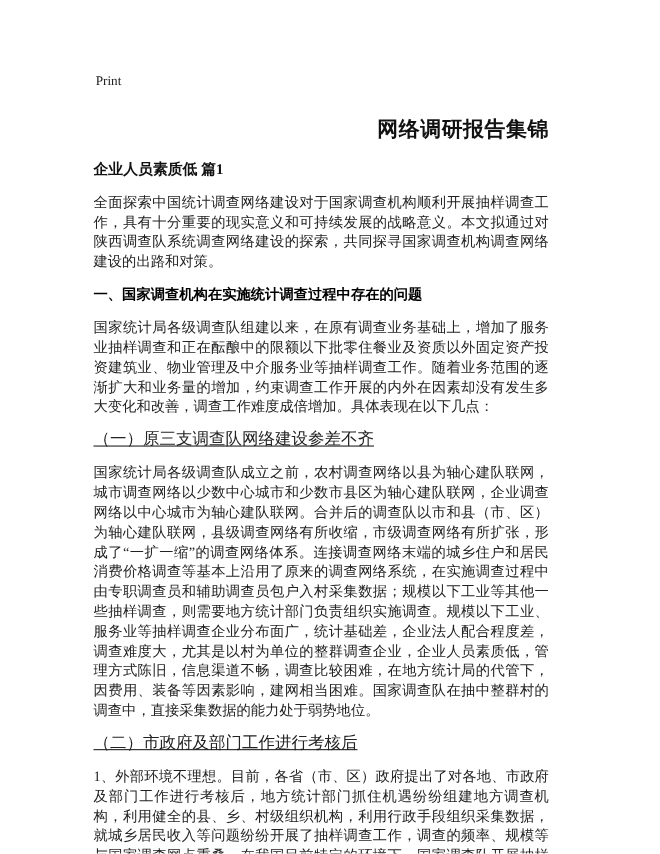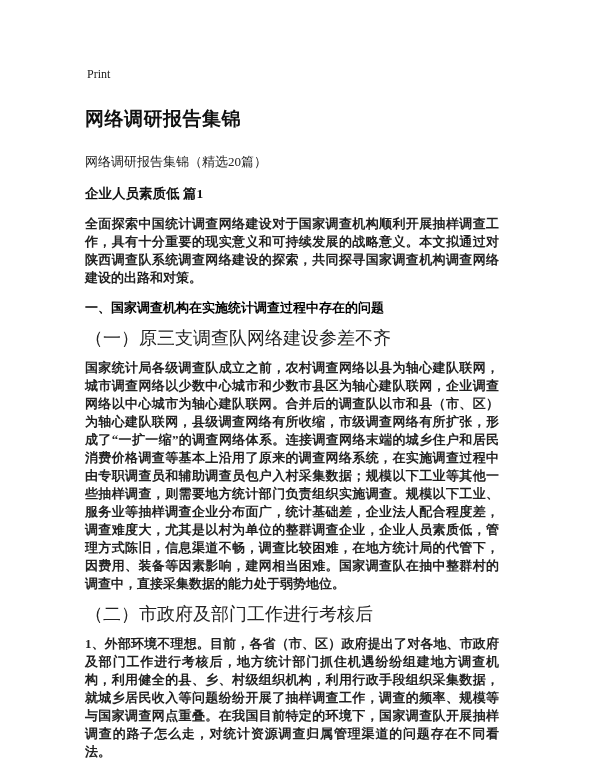--- a/index.html
+++ b/index.html
@@ -17,21 +17,21 @@
   .print-link {
     font-size: 12px;
     color: #1a1a1a;
     margin: 0 0 14px 2px;
     cursor: pointer;
     display: inline-block;
   }
   .doc-title {
     font-size: 19px;
     font-weight: bold;
-    text-align: left;
+    text-align: right;
     color: #111111;
     margin: 10px 0 0 0;
     letter-spacing: 0.5px;
   }
   .subtitle {
     font-size: 13px;
     margin: 21px 0 0 0;
     line-height: 18px;
   }
   .article-title {
@@ -39,53 +39,53 @@
     font-weight: bold;
     color: #111111;
     margin: 14px 0 0 0;
     line-height: 18px;
   }
   .para {
     font-size: 13px;
     line-height: 18px;
     text-align: justify;
     margin: 12px 0 0 0;
-    font-weight: bold;
   }
   .sec-heading {
     font-size: 13px;
     font-weight: bold;
     color: #000000;
     line-height: 18px;
     margin: 12px 0 0 0;
   }
   .sub-heading {
-    font-size: 18px;
+    font-size: 15px;
     font-weight: normal;
     line-height: 18px;
     margin: 12px 0 0 0;
+    text-decoration: underline;
   }
 </style>
 </head>
 <body>
 
 <div class="page">
 
   <span class="print-link">Print</span>
 
   <h1 class="doc-title">网络调研报告集锦</h1>
 
-  <p class="subtitle">网络调研报告集锦（精选20篇）</p>
 
   <h2 class="article-title">企业人员素质低 篇1</h2>
 
   <p class="para">全面探索中国统计调查网络建设对于国家调查机构顺利开展抽样调查工作，具有十分重要的现实意义和可持续发展的战略意义。本文拟通过对陕西调查队系统调查网络建设的探索，共同探寻国家调查机构调查网络建设的出路和对策。</p>
 
   <h3 class="sec-heading">一、国家调查机构在实施统计调查过程中存在的问题</h3>
 
+  <p class="para">国家统计局各级调查队组建以来，在原有调查业务基础上，增加了服务业抽样调查和正在酝酿中的限额以下批零住餐业及资质以外固定资产投资建筑业、物业管理及中介服务业等抽样调查工作。随着业务范围的逐渐扩大和业务量的增加，约束调查工作开展的内外在因素却没有发生多大变化和改善，调查工作难度成倍增加。具体表现在以下几点：</p>
 
   <h4 class="sub-heading">（一）原三支调查队网络建设参差不齐</h4>
 
   <p class="para">国家统计局各级调查队成立之前，农村调查网络以县为轴心建队联网，城市调查网络以少数中心城市和少数市县区为轴心建队联网，企业调查网络以中心城市为轴心建队联网。合并后的调查队以市和县（市、区）为轴心建队联网，县级调查网络有所收缩，市级调查网络有所扩张，形成了“一扩一缩”的调查网络体系。连接调查网络末端的城乡住户和居民消费价格调查等基本上沿用了原来的调查网络系统，在实施调查过程中由专职调查员和辅助调查员包户入村采集数据；规模以下工业等其他一些抽样调查，则需要地方统计部门负责组织实施调查。规模以下工业、服务业等抽样调查企业分布面广，统计基础差，企业法人配合程度差，调查难度大，尤其是以村为单位的整群调查企业，企业人员素质低，管理方式陈旧，信息渠道不畅，调查比较困难，在地方统计局的代管下，因费用、装备等因素影响，建网相当困难。国家调查队在抽中整群村的调查中，直接采集数据的能力处于弱势地位。</p>
 
   <h4 class="sub-heading">（二）市政府及部门工作进行考核后</h4>
 
   <p class="para">1、外部环境不理想。目前，各省（市、区）政府提出了对各地、市政府及部门工作进行考核后，地方统计部门抓住机遇纷纷组建地方调查机构，利用健全的县、乡、村级组织机构，利用行政手段组织采集数据，就城乡居民收入等问题纷纷开展了抽样调查工作，调查的频率、规模等与国家调查网点重叠。在我国目前特定的环境下，国家调查队开展抽样调查的路子怎么走，对统计资源调查归属管理渠道的问题存在不同看法。</p>
 
 </div>

